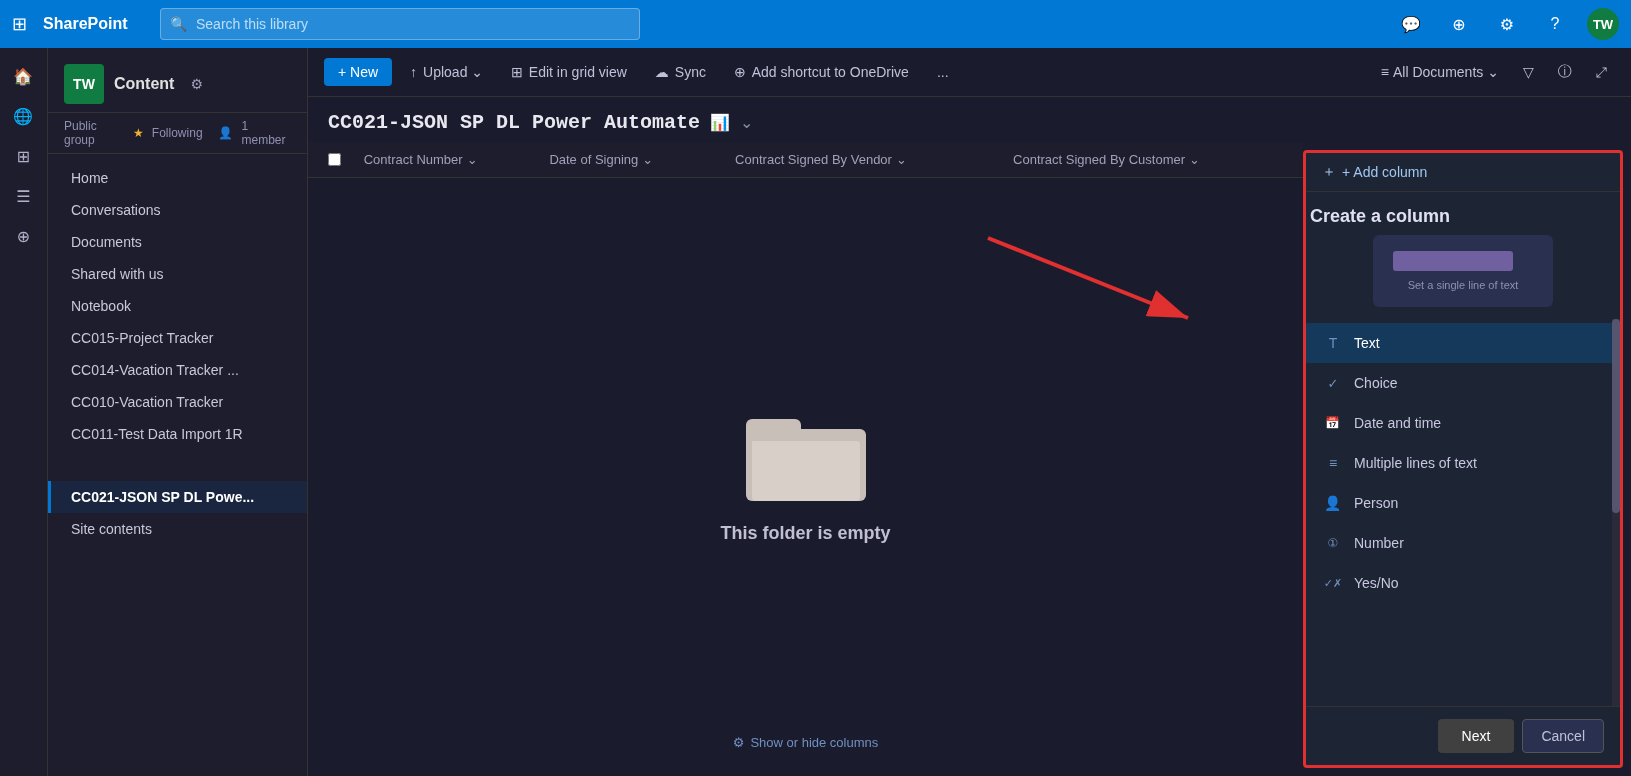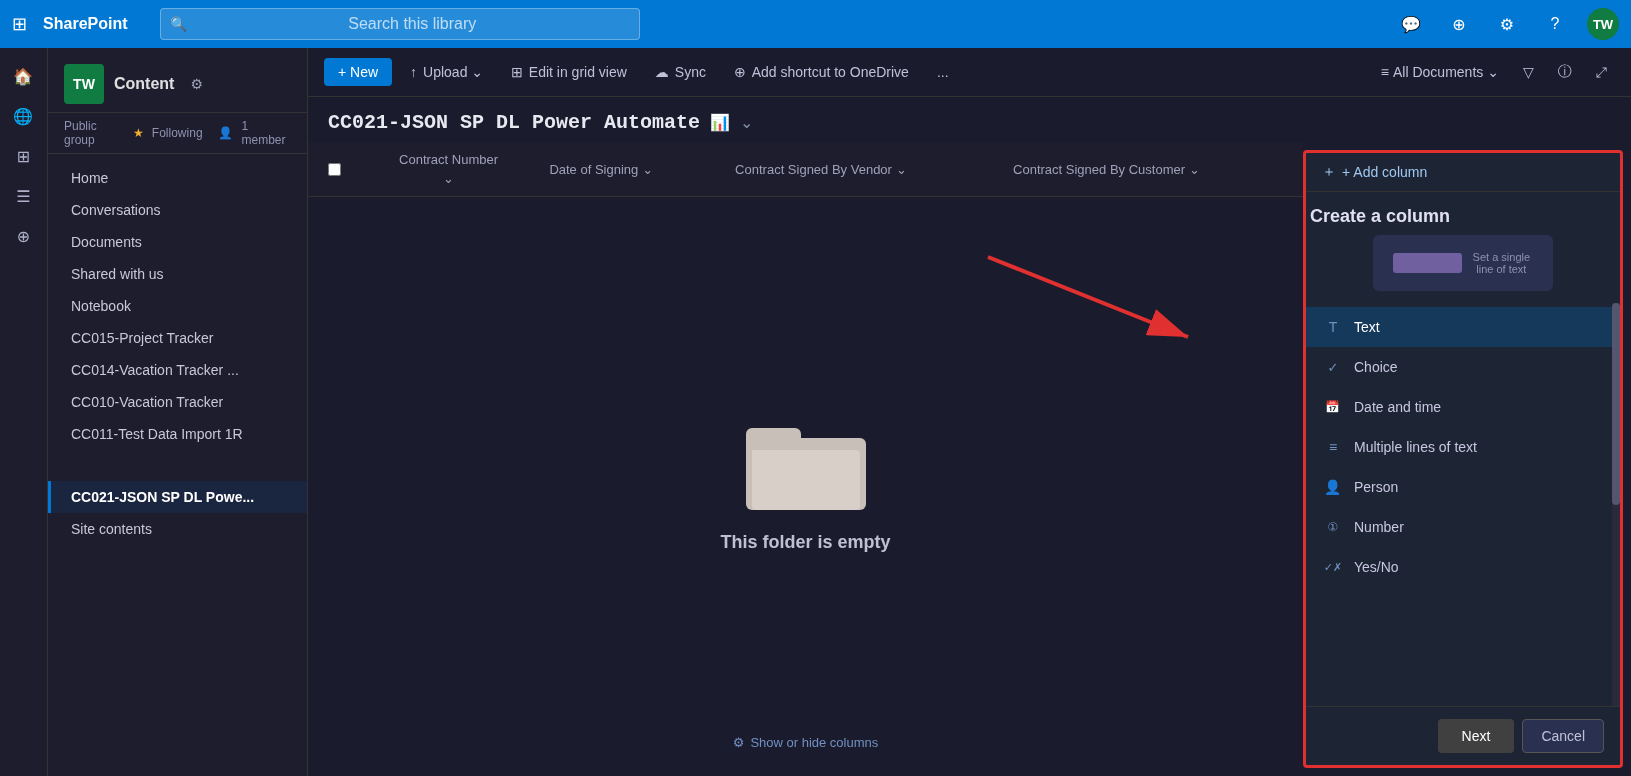--- a/index.html
+++ b/index.html
@@ -38,23 +38,22 @@
       padding: 0 10px;
       gap: 8px;
       color: rgba(255,255,255,0.8);
       font-size: 14px;
     }
     .nav-search input {
       background: transparent;
       border: none;
       outline: none;
       color: rgba(255,255,255,0.85);
-      font-size: 16px;
+      font-size: 14px;
       width: 100%;
-      text-align: center;
     }
     .nav-search input::placeholder { color: rgba(255,255,255,0.7); }
     .nav-right {
       margin-left: auto;
       display: flex;
       align-items: center;
       gap: 16px;
     }
     .nav-icon-btn {
       color: white;
@@ -261,21 +260,21 @@
     .col-header {
       display: flex;
       align-items: center;
       gap: 4px;
       font-size: 13px;
       color: #a0a0b8;
       cursor: pointer;
       padding: 4px 8px;
       border-radius: 3px;
     }
-    .col1 { width: 200px; flex-direction: column; }
+    .col1 { width: 200px; }
     .col2 { width: 200px; }
     .col3 { width: 300px; }
     .col4 { width: 300px; }
 
     
     .folder-content {
       flex: 1;
       display: flex;
       flex-direction: column;
       align-items: center;
@@ -358,22 +357,21 @@
     .column-preview {
       padding: 0 16px 12px;
       display: flex;
       justify-content: center;
     }
     .column-preview-img {
       background: #2a3050;
       border-radius: 6px;
       padding: 16px 20px;
       display: flex;
-      flex-direction: row;
-      align-items: center;
+      flex-direction: column;
       gap: 8px;
       width: 180px;
     }
     .preview-bar {
       width: 120px;
       height: 20px;
       background: #7060a0;
       border-radius: 3px;
     }
     .preview-text {

